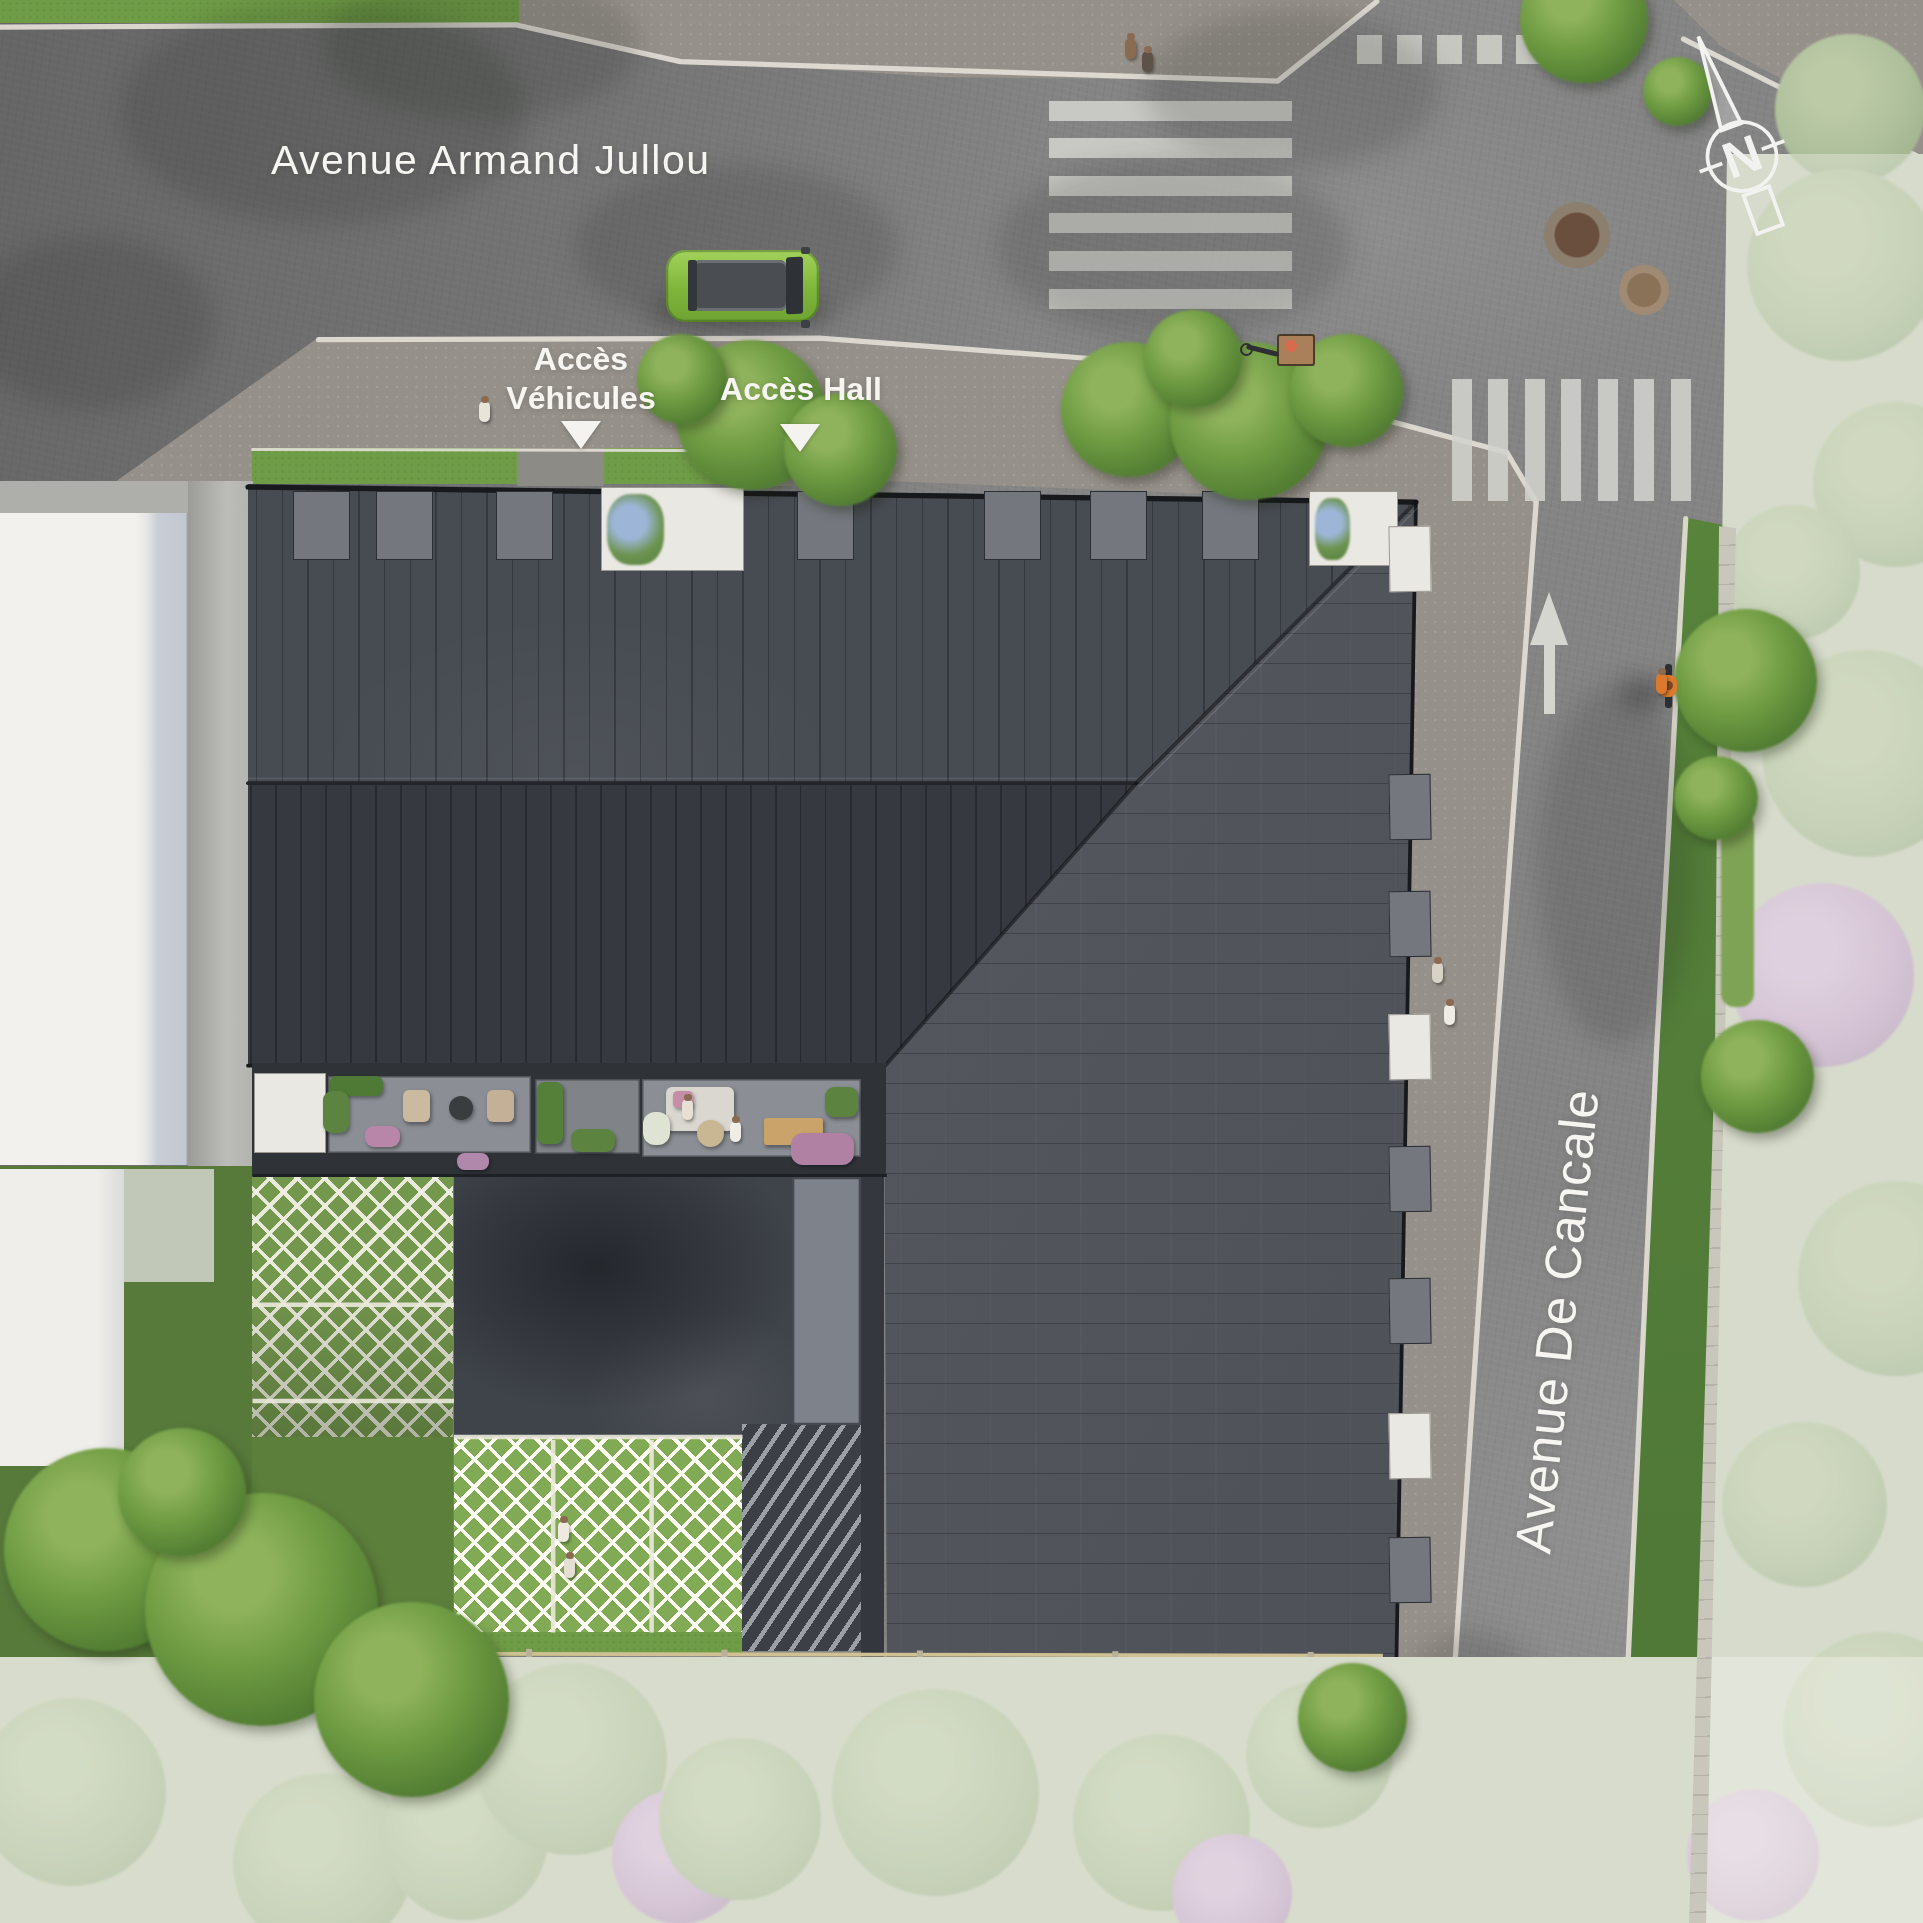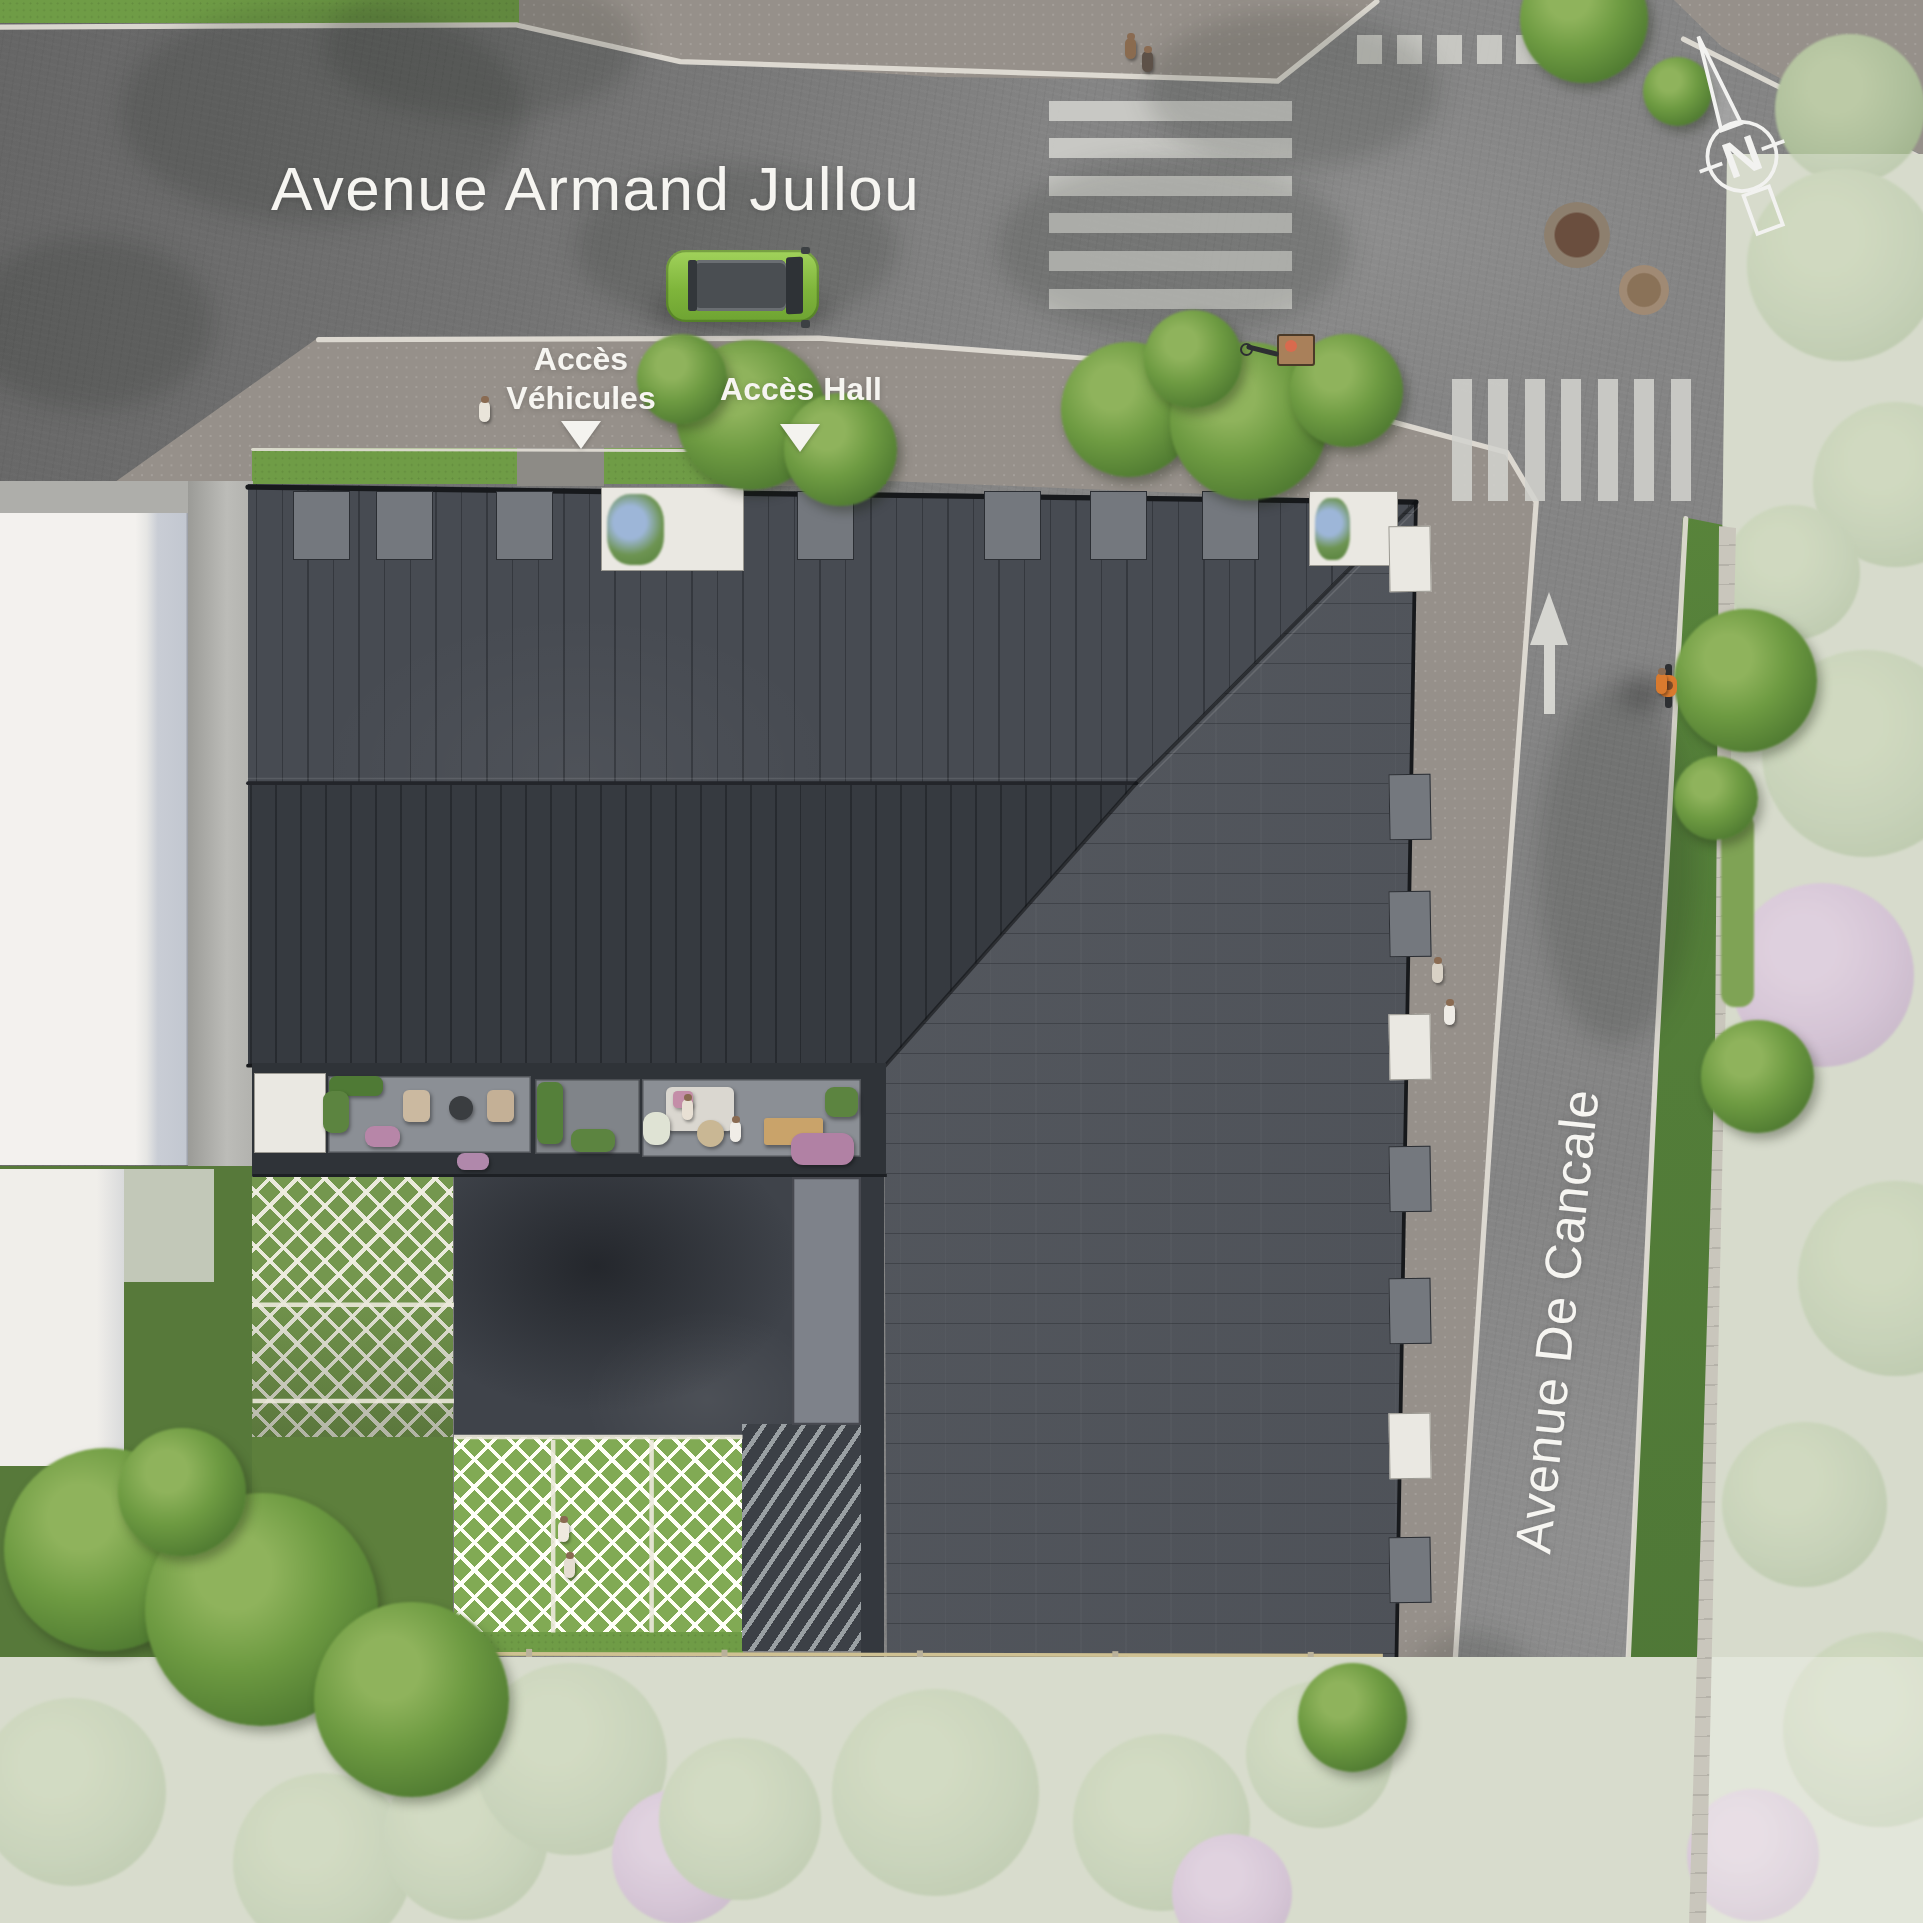--- a/index.html
+++ b/index.html
@@ -328,21 +328,21 @@
         <div class="abs" style="left: 2.3px; top: -5.3px; width: 7.5px; height: 7.5px; border-radius: 50%; background: rgb(138, 107, 82);"></div>
       </div>
       <div class="abs person" style="left: 564px; top: 1557px; background: rgb(229, 222, 210);">
         <div class="abs" style="left: 2.3px; top: -5.3px; width: 7.5px; height: 7.5px; border-radius: 50%; background: rgb(138, 107, 82);"></div>
       </div>
       <div class="abs person" style="left: 1656px; top: 673px; background: rgb(217, 122, 46);">
         <div class="abs" style="left: 2.3px; top: -5.3px; width: 7.5px; height: 7.5px; border-radius: 50%; background: rgb(138, 107, 82);"></div>
       </div>
     </div>
 
-  <div class="abs lbl" style="left:271px;top:153px;font-size:62px;letter-spacing:1.5px;font-weight:400">Avenue Armand Jullou</div>
+  <div class="abs lbl" style="left:271px;top:137px;font-size:41px;letter-spacing:1.5px;font-weight:400">Avenue Armand Jullou</div>
 
   <div class="abs lbl" style="left:1557px;top:1321px;transform:translate(-50%,-50%) rotate(-84deg);font-size:51px;letter-spacing:0.8px">
     <span>Avenue De Cancale</span>
   </div>
 
   <div class="abs lbl" style="left:581px;top:340px;transform:translateX(-50%);font-size:32px;font-weight:700;text-align:center;line-height:1.22">
     <div>Accès</div>
     <div>Véhicules</div>
   </div>
   <div class="abs tri" style="left:561px;top:421px"></div>

